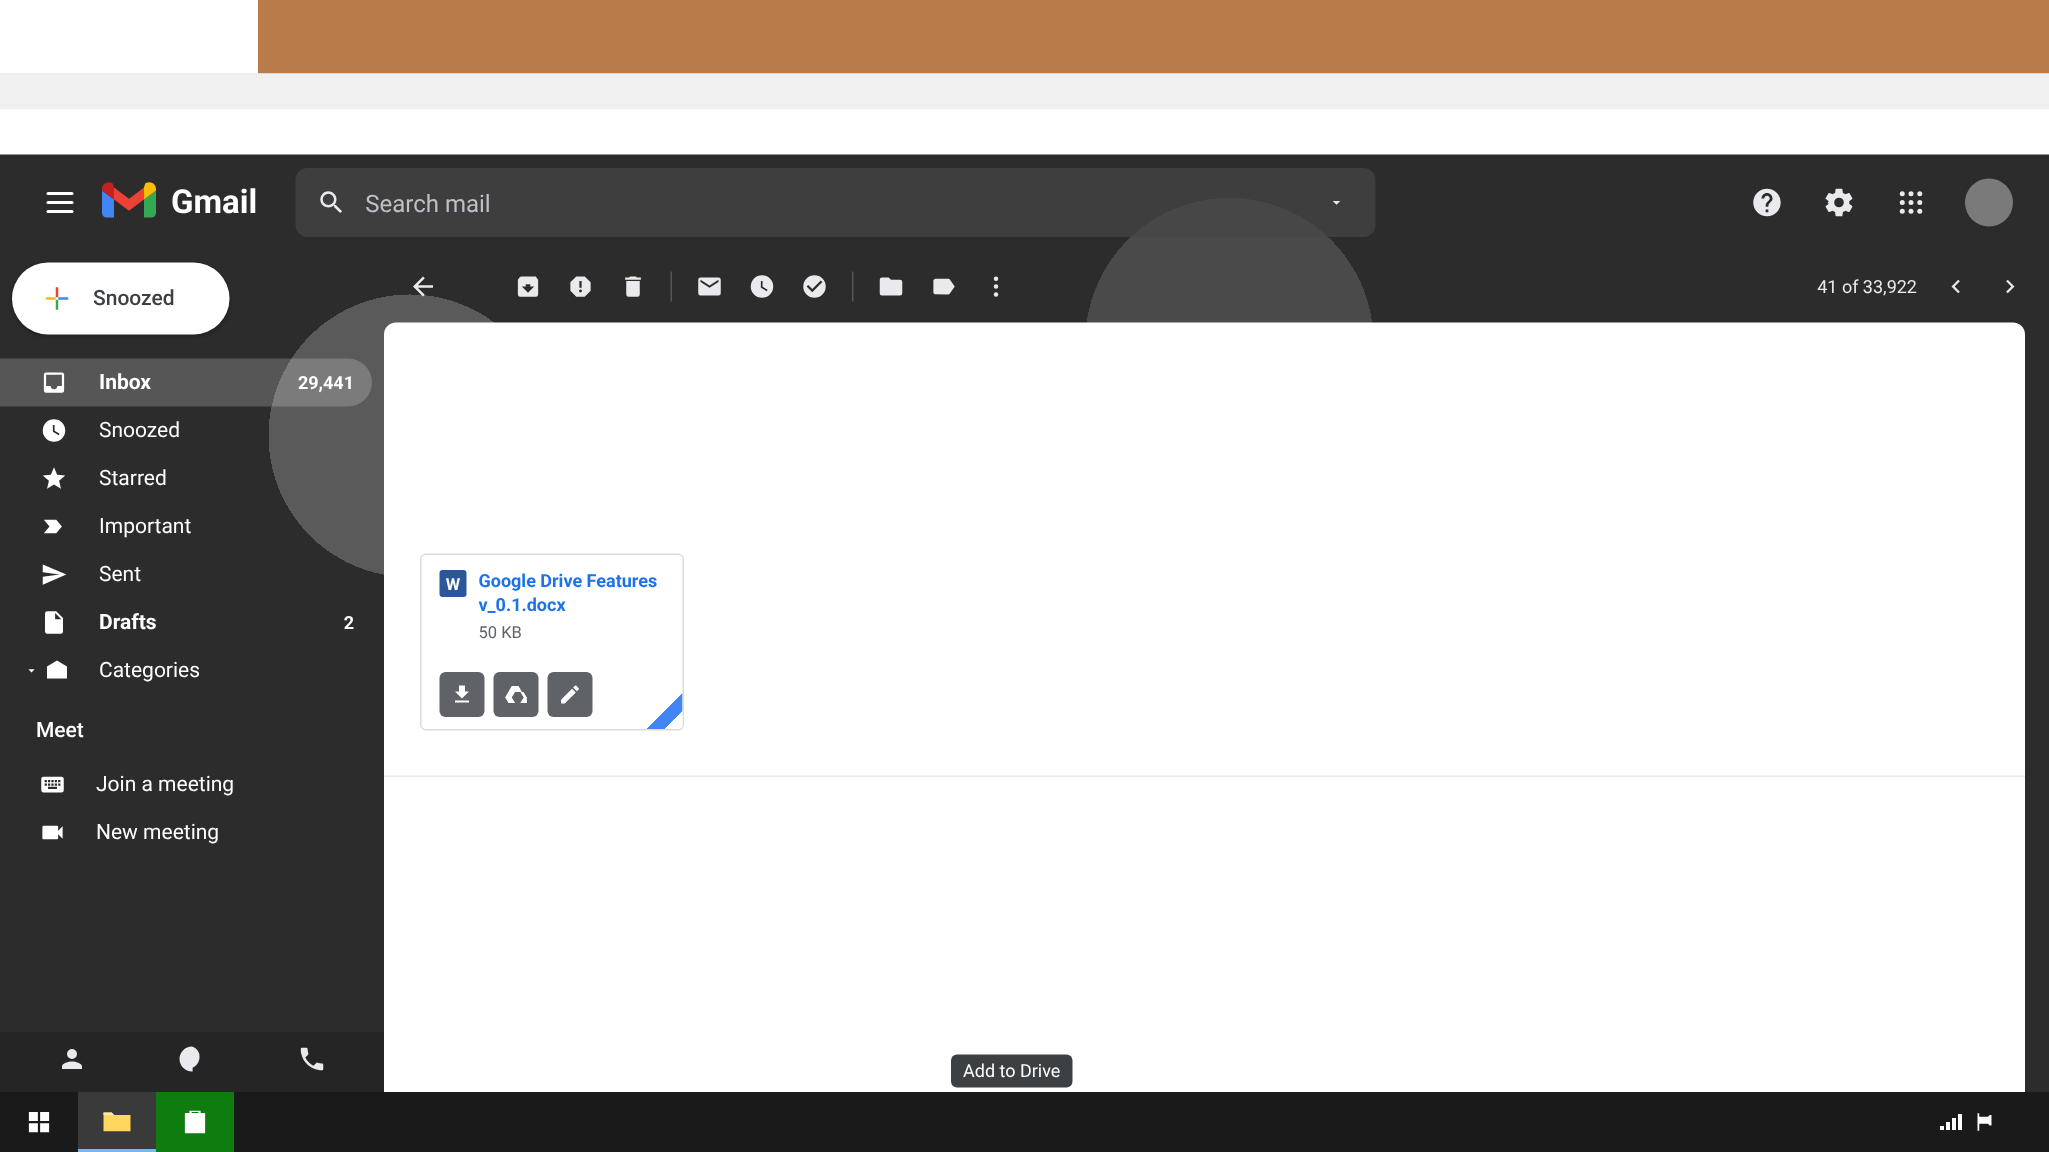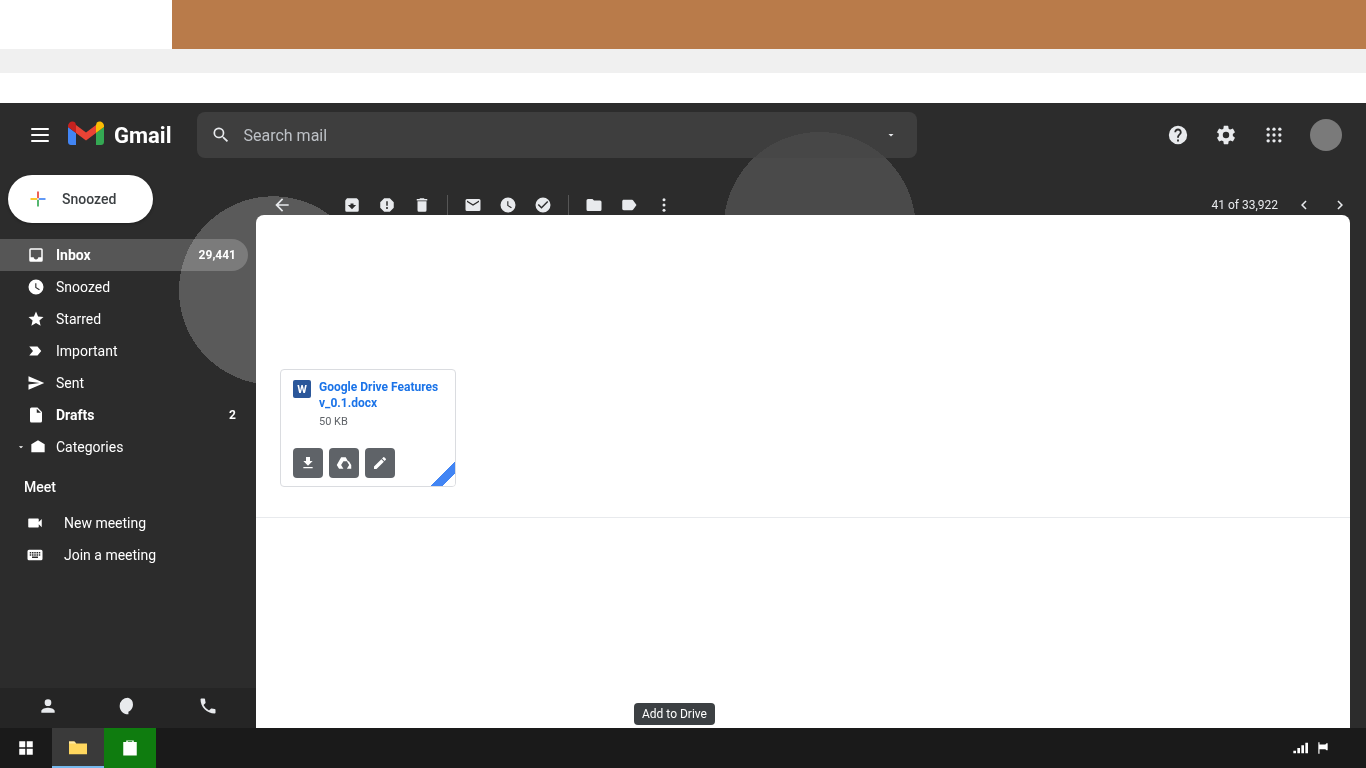--- a/index.html
+++ b/index.html
@@ -23,35 +23,35 @@
 .search-dropdown{width:24px;height:24px;display:flex;align-items:center;justify-content:center;cursor:pointer}
 .header-right{margin-left:auto;display:flex;align-items:center;gap:8px;padding-right:8px}
 .header-icon{width:40px;height:40px;display:flex;align-items:center;justify-content:center;cursor:pointer;border-radius:50%;color:#e8eaed}
 .avatar{width:32px;height:32px;background:#7a7a7a;border-radius:50%;margin-left:8px}
 .gmail-body{display:flex;height:calc(100% - 64px);position:relative;z-index:2}
 .sidebar{width:256px;padding-top:8px;display:flex;flex-direction:column}
 .compose-btn{margin-left:8px;width:145px;height:48px;background:#fff;border-radius:24px;display:flex;align-items:center;padding:0 20px;gap:14px;cursor:pointer;box-shadow:0 1px 3px rgba(0,0,0,0.3)}
 .compose-plus{width:20px;height:20px}
 .compose-text{font-size:14px;color:#3c4043;font-weight:500}
 .nav-list{margin-top:16px}
-.nav-item{height:32px;display:flex;align-items:center;padding:0 12px 0 26px;cursor:pointer;border-radius:0 16px 16px 0;margin-right:8px;color:#fff;font-size:14px;gap:10px}
+.nav-item{height:32px;display:flex;align-items:center;padding:0 12px 0 26px;cursor:pointer;border-radius:0 16px 16px 0;margin-right:8px;color:#fff;font-size:14px;gap:20px}
 .nav-item.active{background:rgba(255,255,255,0.2);font-weight:700}
 .nav-item .nav-icon{width:20px;display:flex;justify-content:center}
 .nav-item .nav-label{flex:1}
 .nav-item .nav-count{font-size:12px;font-weight:700}
 .nav-item.bold{font-weight:700}
 .meet-section{margin-top:16px;padding:0 24px}
 .meet-title{color:#fff;font-size:14px;font-weight:500;margin-bottom:12px}
 .meet-item{height:32px;display:flex;align-items:center;gap:20px;color:#fff;font-size:14px;cursor:pointer;padding-left:2px}
 .hangouts-section{margin-top:14px;flex:1;position:relative}
 .hangouts-placeholder{height:100px}
 .bottom-icons{position:absolute;bottom:0;left:0;width:256px;height:40px;display:flex;justify-content:center;align-items:center;gap:60px;background:rgba(30,30,30,0.5)}
 .bottom-icon{color:#e8eaed;cursor:pointer}
 .main-content{flex:1;display:flex;flex-direction:column}
-.toolbar{height:48px;display:flex;align-items:flex-end;padding:0 16px;gap:15px;color:#e8eaed}
+.toolbar{height:48px;display:flex;align-items:center;padding:0 16px;gap:15px;color:#e8eaed}
 .toolbar-icon{cursor:pointer;width:20px;height:20px;display:flex;align-items:center;justify-content:center}
 .toolbar-divider{width:1px;height:20px;background:rgba(255,255,255,0.2)}
 .toolbar-right{margin-left:auto;display:flex;align-items:center;gap:16px;color:#e8eaed;font-size:12px}
 .message-area{flex:1;background:#fff;margin-right:16px;border-radius:8px 8px 0 0;overflow:hidden;position:relative}
 .message-content{padding:24px}
 .attachment-card{width:176px;height:118px;border:1px solid #dadce0;border-radius:4px;position:relative;margin-top:130px;background:#fff;overflow:hidden}
 .attachment-header{display:flex;padding:10px 12px;gap:8px}
 .word-icon{width:18px;height:18px;background:#2b579a;color:#fff;font-size:11px;font-weight:700;display:flex;align-items:center;justify-content:center;border-radius:2px;flex-shrink:0}
 .attachment-info{flex:1;min-width:0}
 .attachment-name{font-size:12px;color:#1a73e8;line-height:1.3;font-weight:700}
@@ -210,29 +210,29 @@
                 <path d="M12 2l-10 6v12h20V8z"></path>
               </svg>
             </span>
           <span class="nav-label">Categories</span>
         </div>
       </div>
       <div class="meet-section">
         <div class="meet-title">Meet</div>
         <div class="meet-item">
           <svg width="18" height="18" viewBox="0 0 24 24">
-              <path d="M17 10.5V7a1 1 0 00-1-1H4a1 1 0 00-1 1v10a1 1 0 001 1h12a1 1 0 001-1v-3.5l4 4v-11l-4 4z"></path>
-            </svg>
-          <span>New meeting</span>
+              <path d="M20 5H4a2 2 0 00-2 2v10a2 2 0 002 2h16a2 2 0 002-2V7a2 2 0 00-2-2zM8 8h2v2H8zm-3 0h2v2H5zm3 3h2v2H8zm-3 0h2v2H5zm11 5H8v-2h8v2zm3-3h-2v-2h2zm0-3h-2V8h2zm-3 3h-2v-2h2zm0-3h-2V8h2zm-3 3h-2v-2h2zm0-3h-2V8h2z"></path>
+            </svg>
+          <span>Join a meeting</span>
         </div>
         <div class="meet-item">
           <svg width="18" height="18" viewBox="0 0 24 24">
-              <path d="M20 5H4a2 2 0 00-2 2v10a2 2 0 002 2h16a2 2 0 002-2V7a2 2 0 00-2-2zM8 8h2v2H8zm-3 0h2v2H5zm3 3h2v2H8zm-3 0h2v2H5zm11 5H8v-2h8v2zm3-3h-2v-2h2zm0-3h-2V8h2zm-3 3h-2v-2h2zm0-3h-2V8h2zm-3 3h-2v-2h2zm0-3h-2V8h2z"></path>
-            </svg>
-          <span>Join a meeting</span>
+              <path d="M17 10.5V7a1 1 0 00-1-1H4a1 1 0 00-1 1v10a1 1 0 001 1h12a1 1 0 001-1v-3.5l4 4v-11l-4 4z"></path>
+            </svg>
+          <span>New meeting</span>
         </div>
       </div>
       <div class="hangouts-section">
         <div class="hangouts-placeholder"></div>
       </div>
       <div class="bottom-icons">
         <span class="bottom-icon"><svg width="20" height="20" viewBox="0 0 24 24">
               <path d="M12 12a4 4 0 100-8 4 4 0 000 8zm0 2c-2.67 0-8 1.34-8 4v2h16v-2c0-2.66-5.33-4-8-4z"></path>
             </svg></span>
         <span class="bottom-icon"><svg width="20" height="20" viewBox="0 0 24 24">

